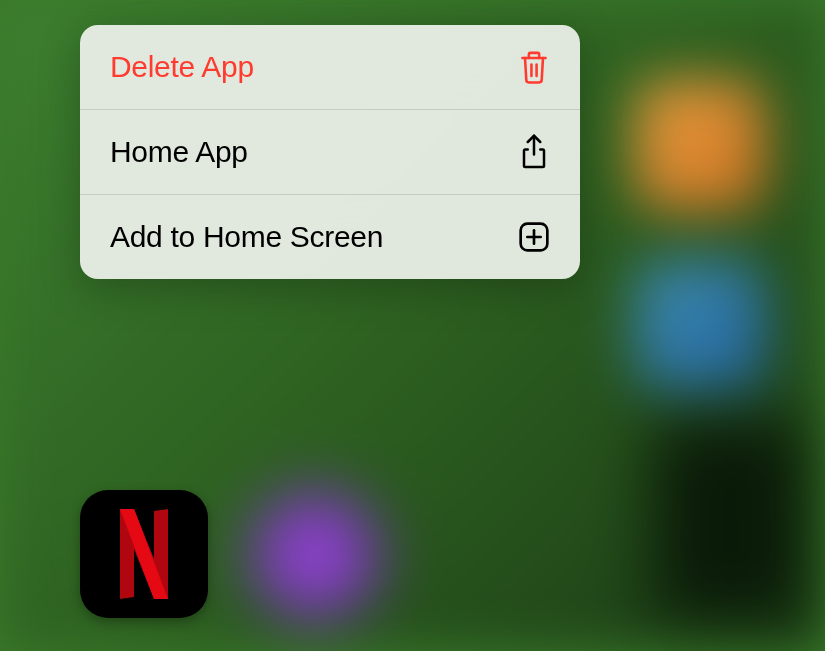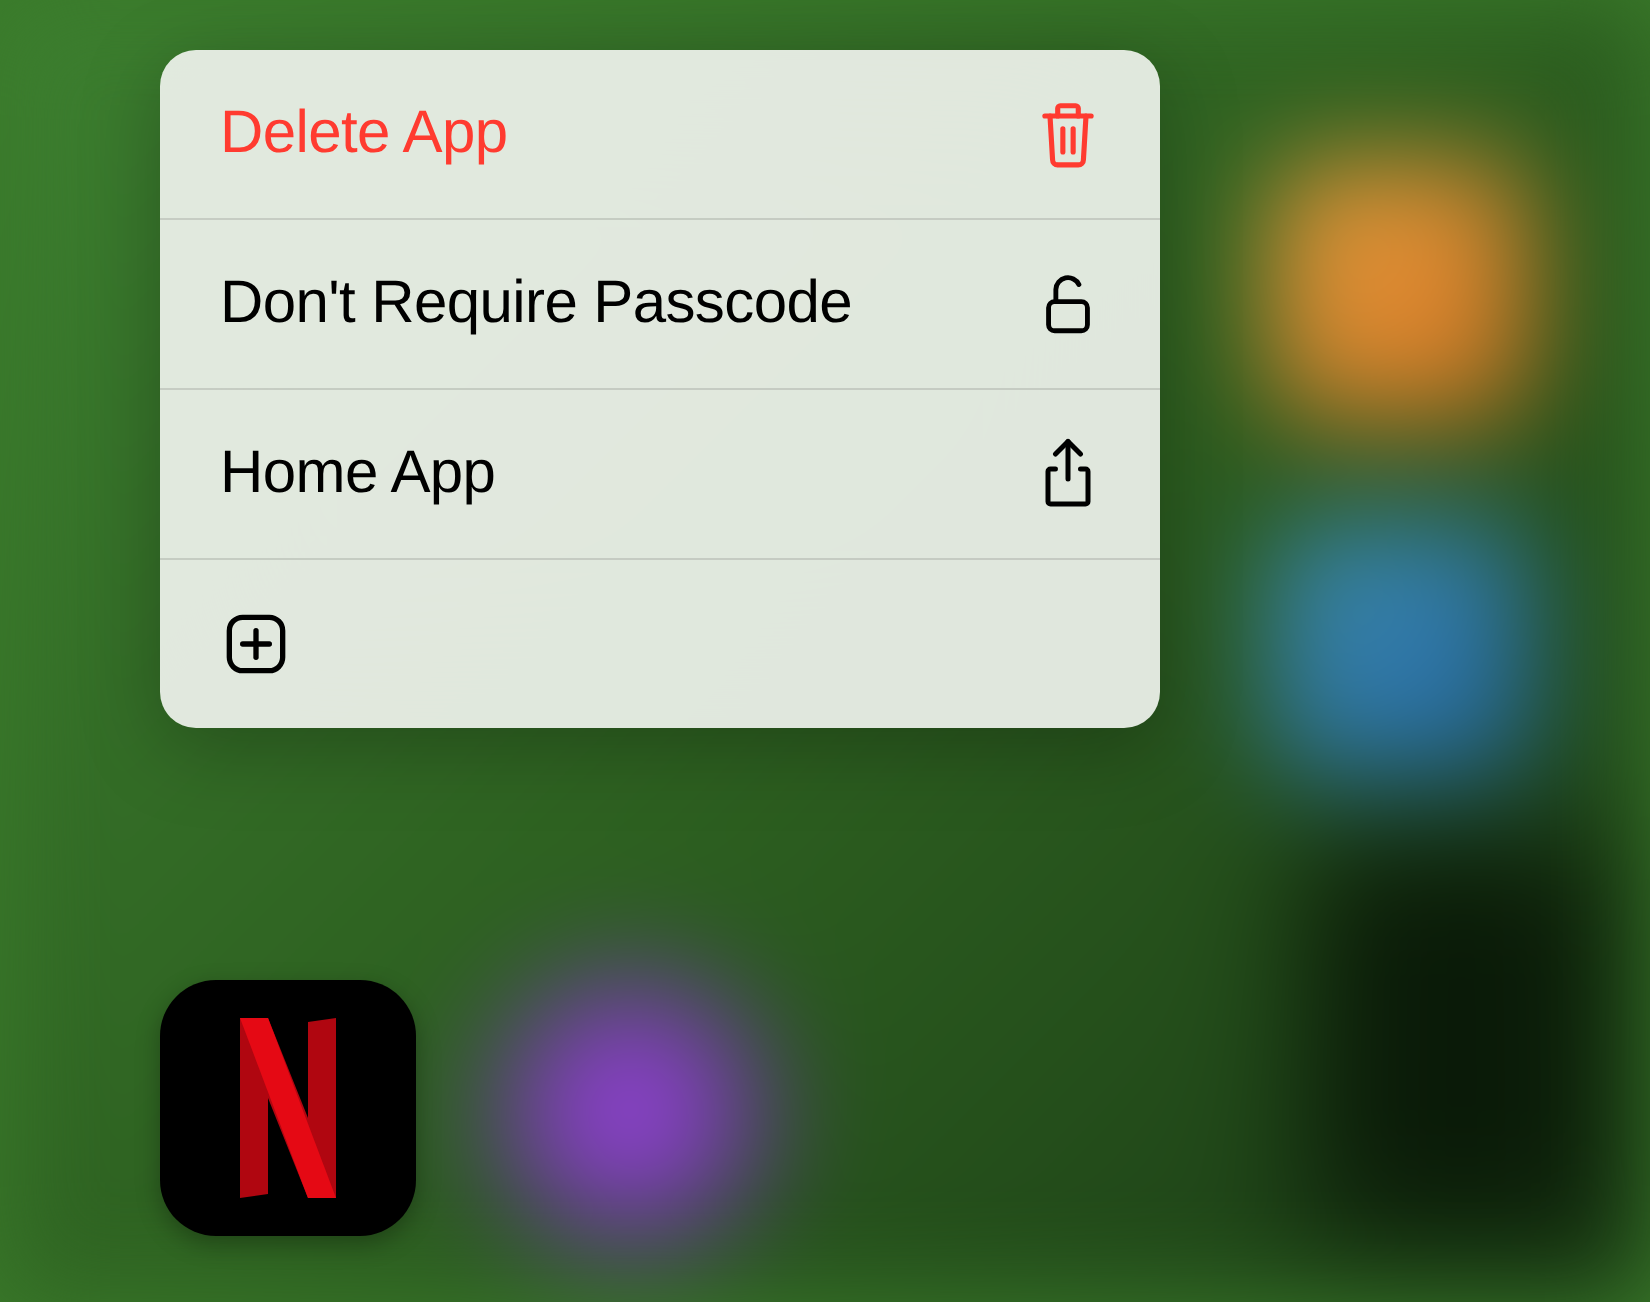--- a/index.html
+++ b/index.html
@@ -153,42 +153,34 @@
       <svg width="32" height="36" viewBox="0 0 24 28" fill="none" stroke="#ff3b30" stroke-width="2" stroke-linecap="round" stroke-linejoin="round">
         <path d="M3 7h18"></path>
         <path d="M8 7V4a1 1 0 0 1 1-1h6a1 1 0 0 1 1 1v3"></path>
         <path d="M19 7l-1 17a2 2 0 0 1-2 2H8a2 2 0 0 1-2-2L5 7"></path>
         <line x1="10" y1="12" x2="10" y2="21"></line>
         <line x1="14" y1="12" x2="14" y2="21"></line>
       </svg>
     </span>
   </div>
 
-  <div class="menu-item">
-    <span class="menu-item-label">Don't Require Passcode</span>
-    <span class="menu-item-icon">
-      <svg width="34" height="34" viewBox="0 0 28 28" fill="none" stroke="#000" stroke-width="2" stroke-linecap="round" stroke-linejoin="round">
-        <rect x="6" y="13" width="16" height="12" rx="2.5"></rect>
-        <path d="M9 13V8a5 5 0 0 1 9.5-2"></path>
-      </svg>
-    </span>
-  </div>
 
   <div class="menu-item">
     <span class="menu-item-label">Home App</span>
     <span class="menu-item-icon">
       <svg width="30" height="38" viewBox="0 0 24 30" fill="none" stroke="#000" stroke-width="2" stroke-linecap="round" stroke-linejoin="round">
         <path d="M12 2v15"></path>
         <path d="M7 7l5-5 5 5"></path>
         <path d="M7 13H5a1 1 0 0 0-1 1v12a1 1 0 0 0 1 1h14a1 1 0 0 0 1-1V14a1 1 0 0 0-1-1h-2"></path>
       </svg>
     </span>
   </div>
 
   <div class="menu-item">
+    <span class="menu-item-label">Add to Home Screen</span>
     <span class="menu-item-icon">
       <svg width="32" height="32" viewBox="0 0 24 24" fill="none" stroke="#000" stroke-width="2" stroke-linecap="round" stroke-linejoin="round">
         <rect x="2" y="2" width="20" height="20" rx="5"></rect>
         <line x1="12" y1="7" x2="12" y2="17"></line>
         <line x1="7" y1="12" x2="17" y2="12"></line>
       </svg>
     </span>
   </div>
 
 </div>

